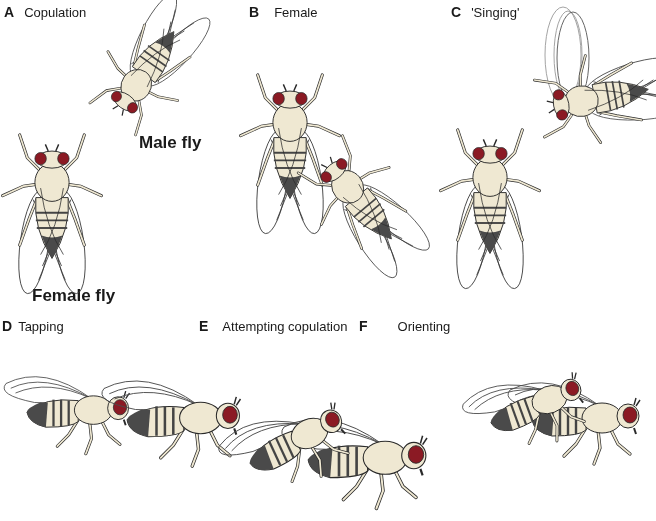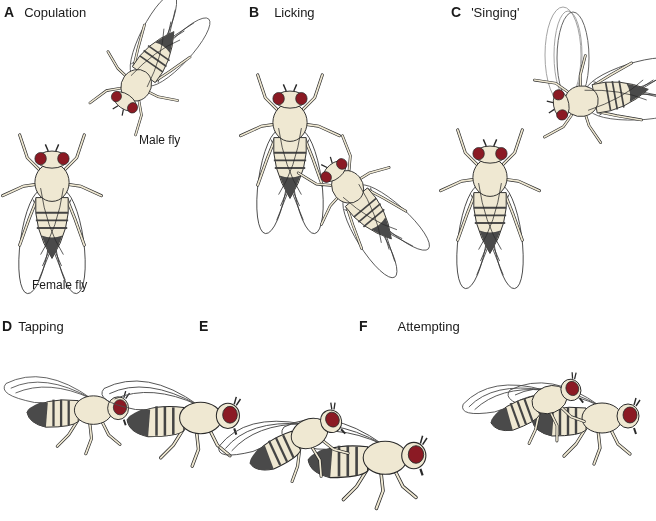--- a/index.html
+++ b/index.html
@@ -1,50 +1,51 @@
 <!DOCTYPE html>
 <html><head>
 <meta charset="utf-8">
 <style>
   html, body { margin:0; padding:0; background:#ffffff; }
   body { width:656px; height:521px; position:relative; overflow:hidden; font-family:"Liberation Sans", sans-serif; color:#1a1a1a; }
   .panel-label { position:absolute; font-size:13px; display:flex; align-items:baseline; }
   .panel-letter { font-weight:bold; font-size:14px; margin-right:10px; }
-  .caption { position:absolute; font-size:12px; }
+  .caption { position:absolute; font-size:17px;font-weight:bold; }
   svg { position:absolute; left:0; top:0; }
 </style>
 </head>
 <body>
 
 <div class="panel-label" style="left:4px;top:4px;">
   <span class="panel-letter">A</span>
   <span>Copulation</span>
 </div>
 <div class="panel-label" style="left:249px;top:4px;">
   <span class="panel-letter" style="margin-right:15px">B</span>
-  <span>Licking</span>
+  <span>Female</span>
 </div>
 <div class="panel-label" style="left:451px;top:4px;">
   <span class="panel-letter" style="margin-right:10px">C</span>
   <span>'Singing'</span>
 </div>
 <div class="panel-label" style="left:2px;top:318px;">
   <span class="panel-letter" style="margin-right:6px">D</span>
   <span>Tapping</span>
 </div>
 <div class="panel-label" style="left:199px;top:318px;">
   <span class="panel-letter" style="margin-right:14px">E</span>
+  <span>Attempting copulation</span>
 </div>
 <div class="panel-label" style="left:359px;top:318px;">
   <span class="panel-letter" style="margin-right:30px">F</span>
-  <span>Attempting</span>
+  <span>Orienting</span>
 </div>
 
 <div class="caption" style="left:139px;top:133px;">Male fly</div>
-<div class="caption" style="left:32px;top:278px;">Female fly</div>
+<div class="caption" style="left:32px;top:286px;">Female fly</div>
 
 <svg width="656" height="521" viewBox="0 0 656 521">
   <defs>
 
     <g id="flyTop">
 
       <g fill="none" stroke="#3a3a3a" stroke-width="0.9">
         <ellipse cx="-12" cy="55" rx="15" ry="55" transform="rotate(8 -12 10)"></ellipse>
         <ellipse cx="12" cy="55" rx="15" ry="55" transform="rotate(-8 12 10)"></ellipse>
         <path d="M-20 10 L10 80 M20 10 L-10 80 M-16 20 L14 95 M16 20 L-14 95"></path>

